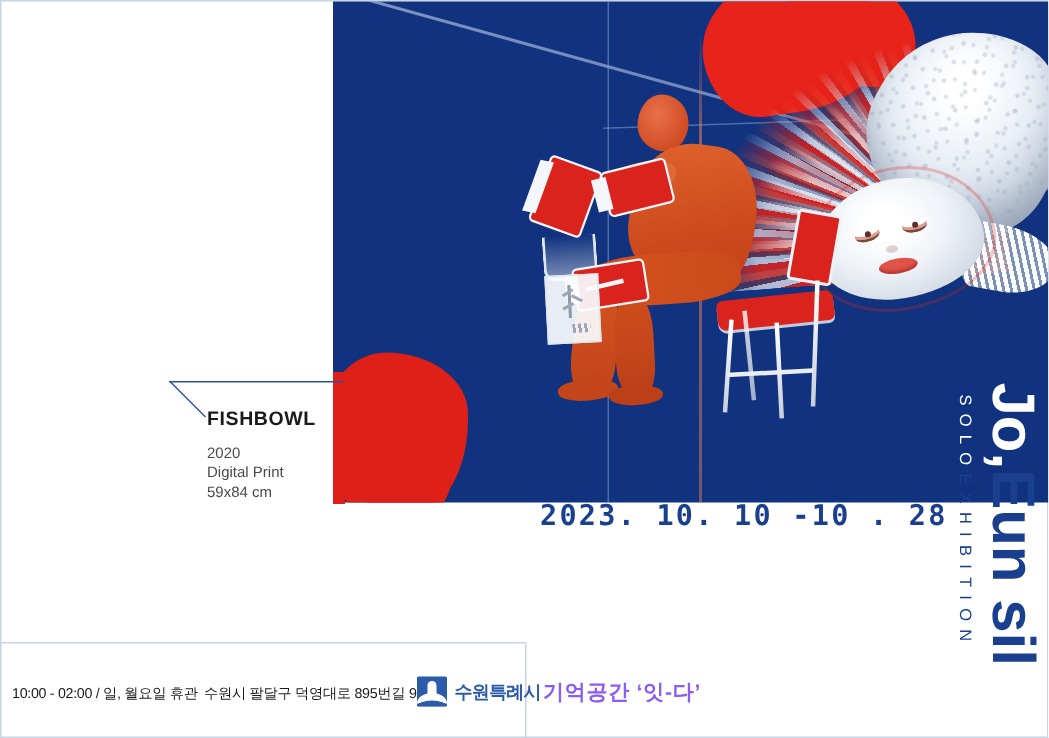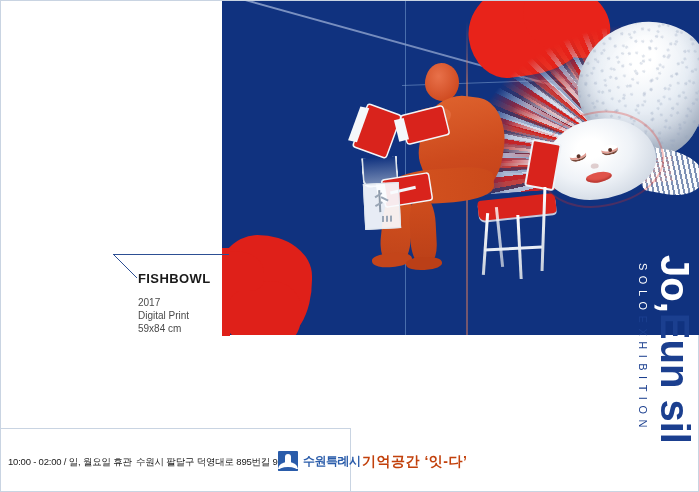--- a/index.html
+++ b/index.html
@@ -574,21 +574,21 @@
     color: #2a5caa;
     letter-spacing: -.5px;
     white-space: nowrap;
   }
 
   #venue {
     position: absolute;
     left: 362px; top: 453px;
     font-size: 14px;
     font-weight: 700;
-    color: #c2410c;
+    color: #8b5cf6;
     letter-spacing: .5px;
     white-space: nowrap;
   }
 </style>
 </head>
 <body>
 
 <div id="poster">
 
   <div class="frame-line frame-top"></div>
@@ -666,29 +666,30 @@
     </div>
   </div>
 
   <div class="red-left-strip"></div>
 
   <div id="right-rail">
     <div class="rail-title"><span class="on-blue">Jo,</span><span>Eun sil</span></div>
     <div class="rail-sub"><span class="on-blue">SOLO</span><span>EXHIBITION</span></div>
   </div>
 
+  <div id="date-line">2023. 10. 10 -10 . 28</div>
 
   <div id="caption">
     <div class="cap-hline"></div>
     <svg class="cap-diag" width="32" height="32" viewBox="0 0 32 32">
       <line x1="0" y1="0" x2="24" y2="24" stroke="#2d4f94" stroke-width="1"></line>
     </svg>
     <div class="cap-title">FISHBOWL</div>
     <div class="cap-meta">
-      <div>2017</div>
+      <div>2020</div>
       <div>Digital Print</div>
       <div>59x84 cm</div>
     </div>
   </div>
 
   <div class="footer-divider-h"></div>
   <div class="footer-divider-v"></div>
 
   <div id="footer-left">
     <span id="footer-hours">10:00 - 02:00 / 일, 월요일 휴관</span>

